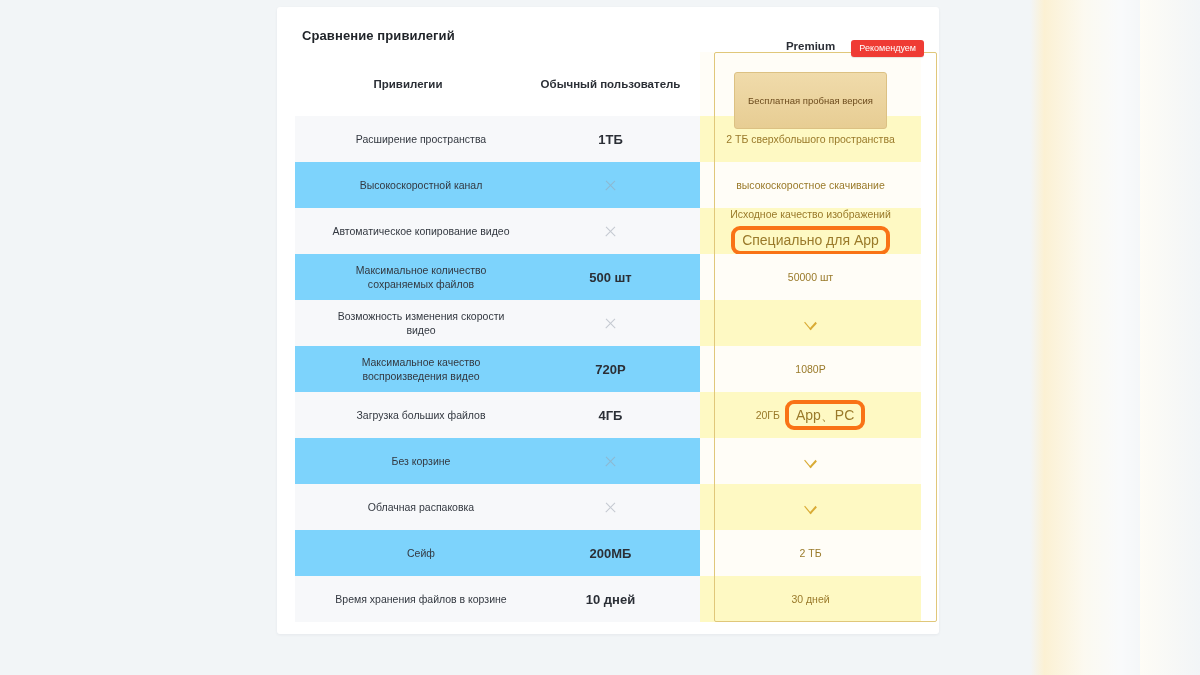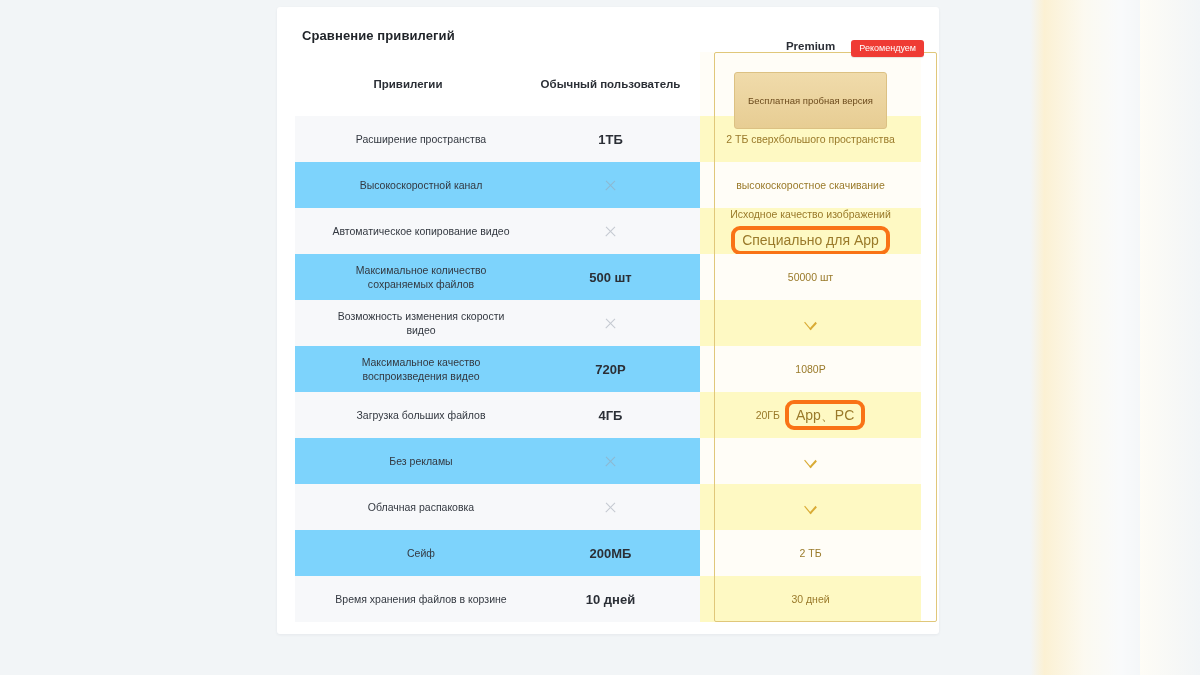--- a/index.html
+++ b/index.html
@@ -374,21 +374,21 @@
           </div>
           <div class="col-premium pm-stripe">
             <div class="inline-row">
               <span class="premium-val">20ГБ</span>
               <span class="pill-tag">App、PC</span>
             </div>
           </div>
         </div>
         <div class="row body-row row-plain">
           <div class="col-feature">
-            <span class="feature-label">Без рекламы</span>
+            <span class="feature-label">Без корзине</span>
           </div>
           <div class="col-basic">
             <span class="cross-icon"></span>
           </div>
           <div class="col-premium pm-plain">
             <span class="check-icon"></span>
           </div>
         </div>
         <div class="row body-row row-stripe">
           <div class="col-feature">

